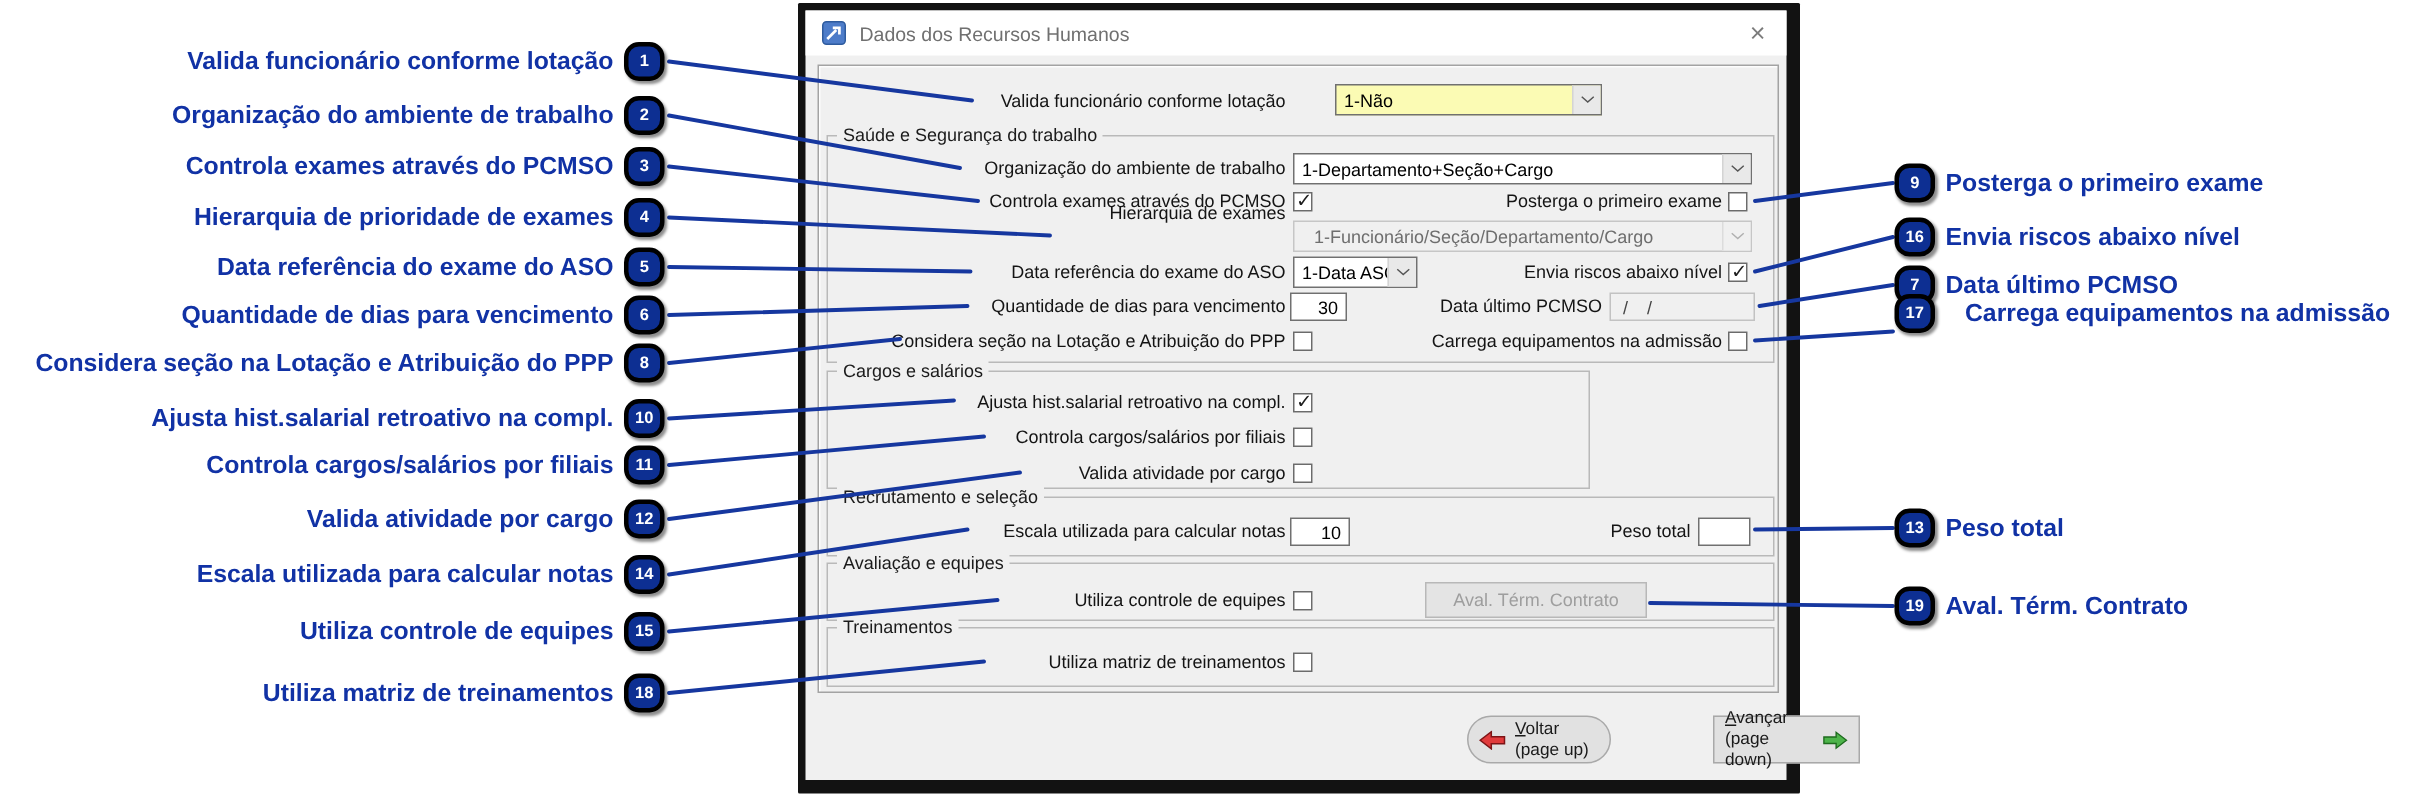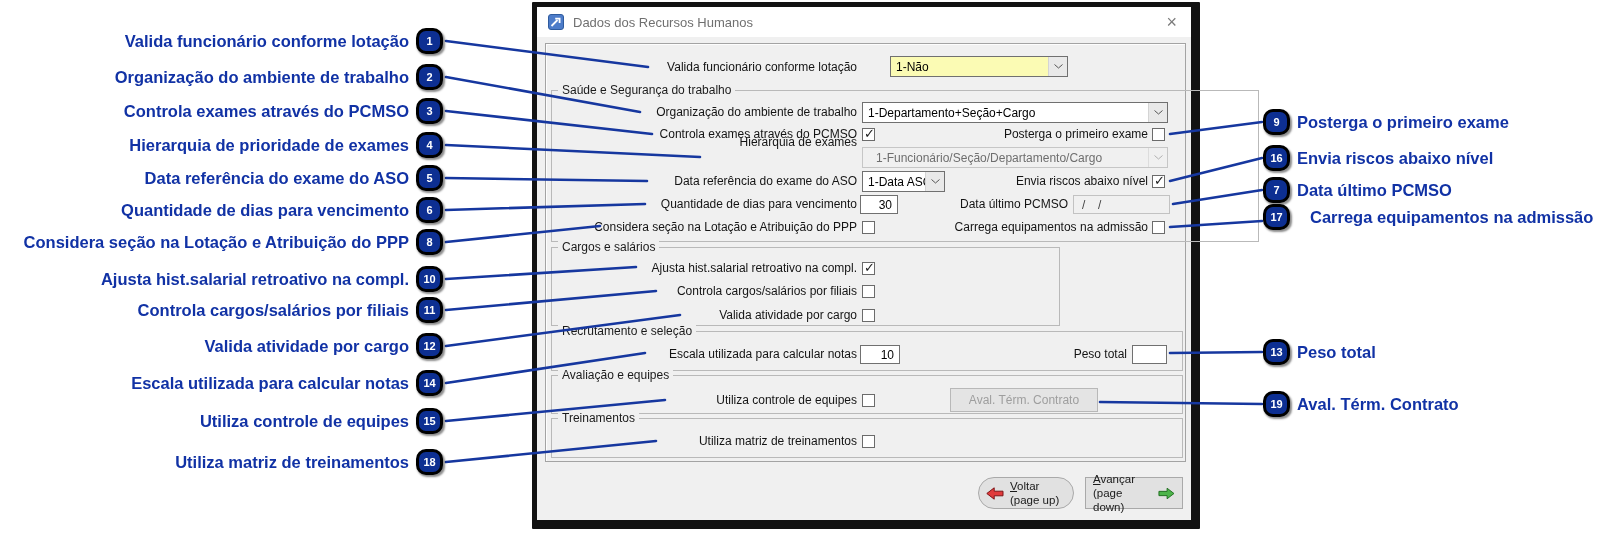--- a/index.html
+++ b/index.html
@@ -13,21 +13,21 @@
                display:flex; align-items:center; padding-left:11px; gap:9px; }
   .title-txt { font-size:13px; color:#707070; }
   .close-x   { position:absolute; right:14px; top:4px; font-size:18px; color:#7c7c7c; line-height:22px; cursor:default; }
 
   .panel { position:absolute; left:545px; top:43px; width:641px; height:419px;
            border:1px solid #a3a3a3; box-shadow:inset 1px 1px 0 rgba(255,255,255,.85); }
 
   .group { position:absolute; border:1px solid #b9b9b9; }
   .group-label { position:absolute; top:-8px; left:6px; background:var(--dialog-bg); padding:0 4px;
                  font-size:12px; color:#1b1b1b; white-space:nowrap; }
-  .g-saude  { left:551px; top:90px;  width:708px; height:152px; }
+  .g-saude  { left:551px; top:90px;  width:632px; height:152px; }
   .g-cargos { left:551px; top:247px; width:509px; height:79px; }
   .g-recrut { left:551px; top:331px; width:632px; height:40px; }
   .g-aval   { left:551px; top:375px; width:632px; height:39px; }
   .g-trein  { left:551px; top:418px; width:632px; height:40px; }
 
   
   .flabel { position:absolute; font-size:12px; line-height:16px; color:#141414; white-space:nowrap; text-align:right; }
 
   .combo { position:absolute; height:21px; background:#fff; border:1px solid #707070;
            display:flex; align-items:center; font-size:12px; color:#000; }
@@ -51,21 +51,21 @@
              border:1px solid #b8b8b8; color:#9e9e9e; font-size:12px;
              display:flex; align-items:center; justify-content:center; white-space:nowrap; }
 
   .nav-btn { position:absolute; top:477px; height:32px; background:#e1e1e1; border:1px solid #a9a9a9;
              display:flex; align-items:center; padding:0 7px; gap:6px; cursor:default; }
   .nav-btn .txt { font-size:11.5px; line-height:14px; color:#1a1a1a; }
   .nav-btn .l1 { display:block; }
   .nav-btn .l1::first-letter { text-decoration:underline; }
   .nav-btn .l2 { display:block; }
   .btn-voltar  { left:978px;  width:96px;border-radius:16px; }
-  .btn-avancar { left:1085px; width:98px; }
+  .btn-avancar { left:1142px; width:98px; }
 
   
   .lines { position:absolute; left:0; top:0; z-index:10; pointer-events:none; }
   .ann { position:absolute; display:flex; align-items:center; gap:7px; z-index:11; white-space:nowrap; }
   .ann .txt { font-size:16.5px; font-weight:bold; color:var(--annotation-text); }
   .badge { width:27px; height:26px; background:var(--badge-fill); border:3px solid #000; border-radius:10px;
            box-shadow:1.5px 2px 2px rgba(0,0,0,.45); color:#fff; font-size:11px; font-weight:bold;
            display:flex; align-items:center; justify-content:center; flex:none; }
   .ann.left  { }
   .ann.right { }
@@ -283,21 +283,21 @@
     <span class="txt">Posterga o primeiro exame</span>
   </div>
   <div class="ann right" style="left:1263px; top:145px;">
     <span class="badge">16</span>
     <span class="txt">Envia riscos abaixo nível</span>
   </div>
   <div class="ann right" style="left:1263px; top:177px;">
     <span class="badge">7</span>
     <span class="txt">Data último PCMSO</span>
   </div>
-  <div class="ann right" style="left:1263px; top:204px;gap:20px;">
+  <div class="ann right" style="left:1263px; top:196px;gap:20px;">
     <span class="badge">17</span>
     <span class="txt">Carrega equipamentos na admissão</span>
   </div>
   <div class="ann right" style="left:1263px; top:339px;">
     <span class="badge">13</span>
     <span class="txt">Peso total</span>
   </div>
   <div class="ann right" style="left:1263px; top:391px;">
     <span class="badge">19</span>
     <span class="txt">Aval. Térm. Contrato</span>

